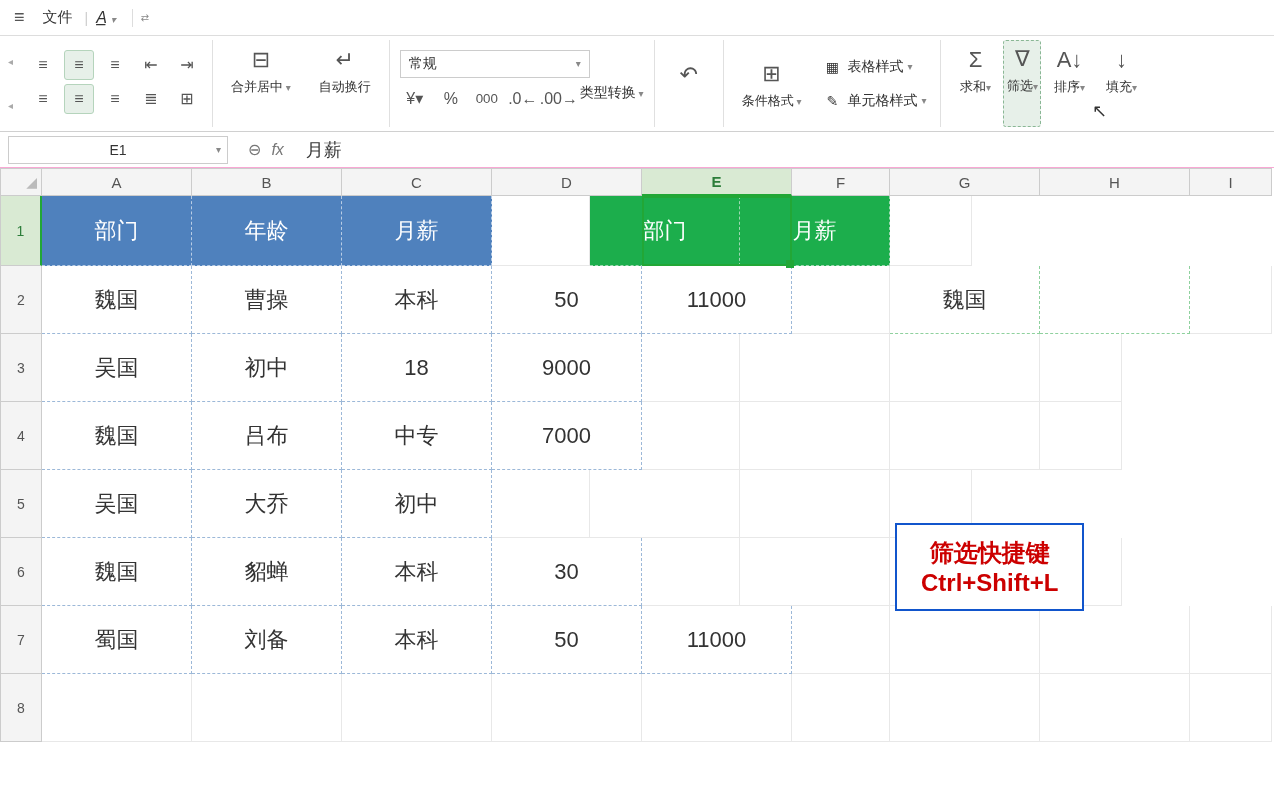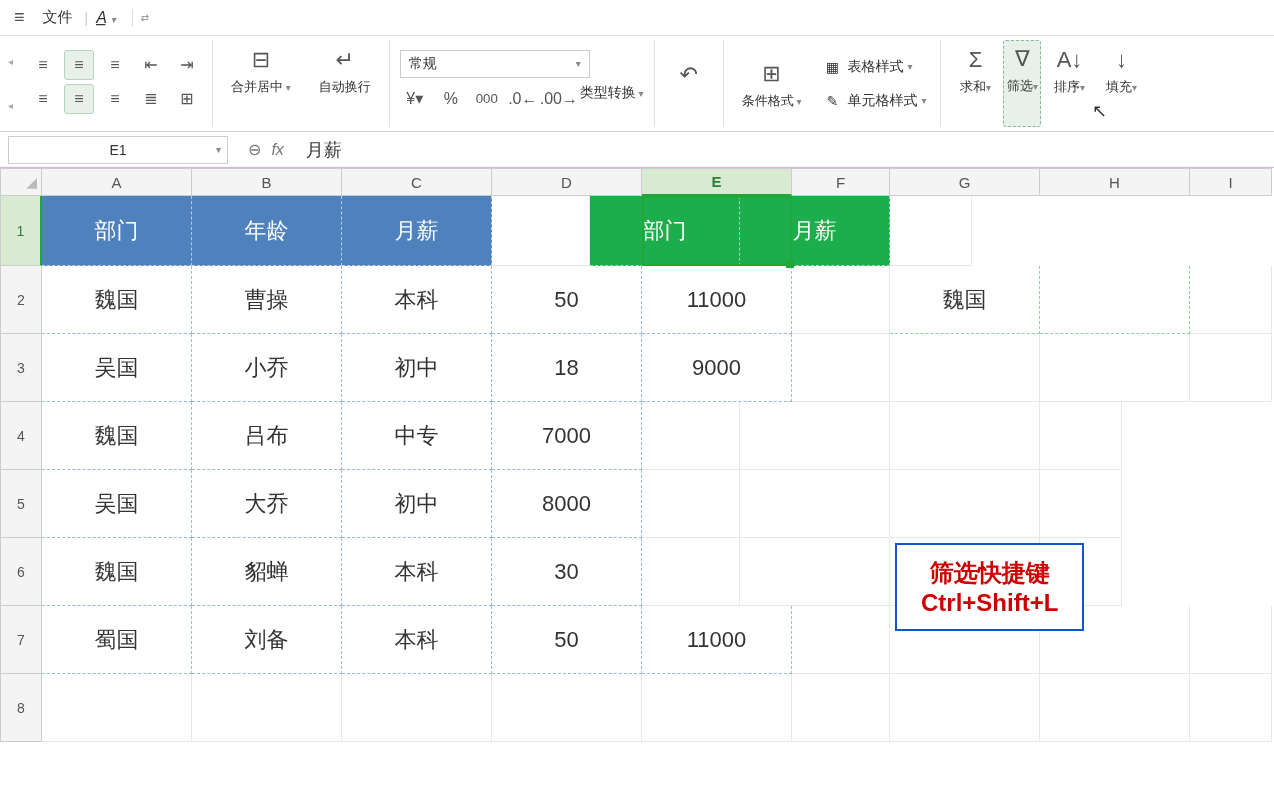--- a/index.html
+++ b/index.html
@@ -215,21 +215,20 @@
     <div class="cell wE">11000</div>
     <div class="cell plain wF"></div>
     <div class="cell data-g wG">魏国</div>
     <div class="cell data-g wH"></div>
     <div class="cell plain wI"></div>
   </div>
 
   <div class="row">
     <div class="rowhdr">3</div>
     <div class="cell wA">吴国</div>
-    <div class="cell wB">小乔</div>
     <div class="cell wC">初中</div>
     <div class="cell wD">18</div>
     <div class="cell wE">9000</div>
     <div class="cell plain wF"></div>
     <div class="cell plain wG"></div>
     <div class="cell plain wH"></div>
     <div class="cell plain wI"></div>
   </div>
 
   <div class="row">
@@ -242,21 +241,20 @@
     <div class="cell plain wG"></div>
     <div class="cell plain wH"></div>
     <div class="cell plain wI"></div>
   </div>
 
   <div class="row">
     <div class="rowhdr">5</div>
     <div class="cell wA">吴国</div>
     <div class="cell wB">大乔</div>
     <div class="cell wC">初中</div>
-    <div class="cell wE">8000</div>
     <div class="cell plain wF"></div>
     <div class="cell plain wG"></div>
     <div class="cell plain wH"></div>
     <div class="cell plain wI"></div>
   </div>
 
   <div class="row">
     <div class="rowhdr">6</div>
     <div class="cell wA">魏国</div>
     <div class="cell wB">貂蝉</div>
@@ -291,19 +289,19 @@
     <div class="cell plain wF"></div>
     <div class="cell plain wG"></div>
     <div class="cell plain wH"></div>
     <div class="cell plain wI"></div>
   </div>
 
   <div class="sel-box" style="left:642px; top:28px; width:150px; height:70px;">
     <div class="sel-handle"></div>
   </div>
 
-  <div class="annotation" style="left:895px; top:375px;">
+  <div class="annotation" style="left:895px; top:355px;">
     <div>筛选快捷键</div>
     <div>Ctrl+Shift+L</div>
   </div>
 </div>
 
 <div class="cursor" style="left:1092px; top:100px;">↖</div>
 
 </body></html>

